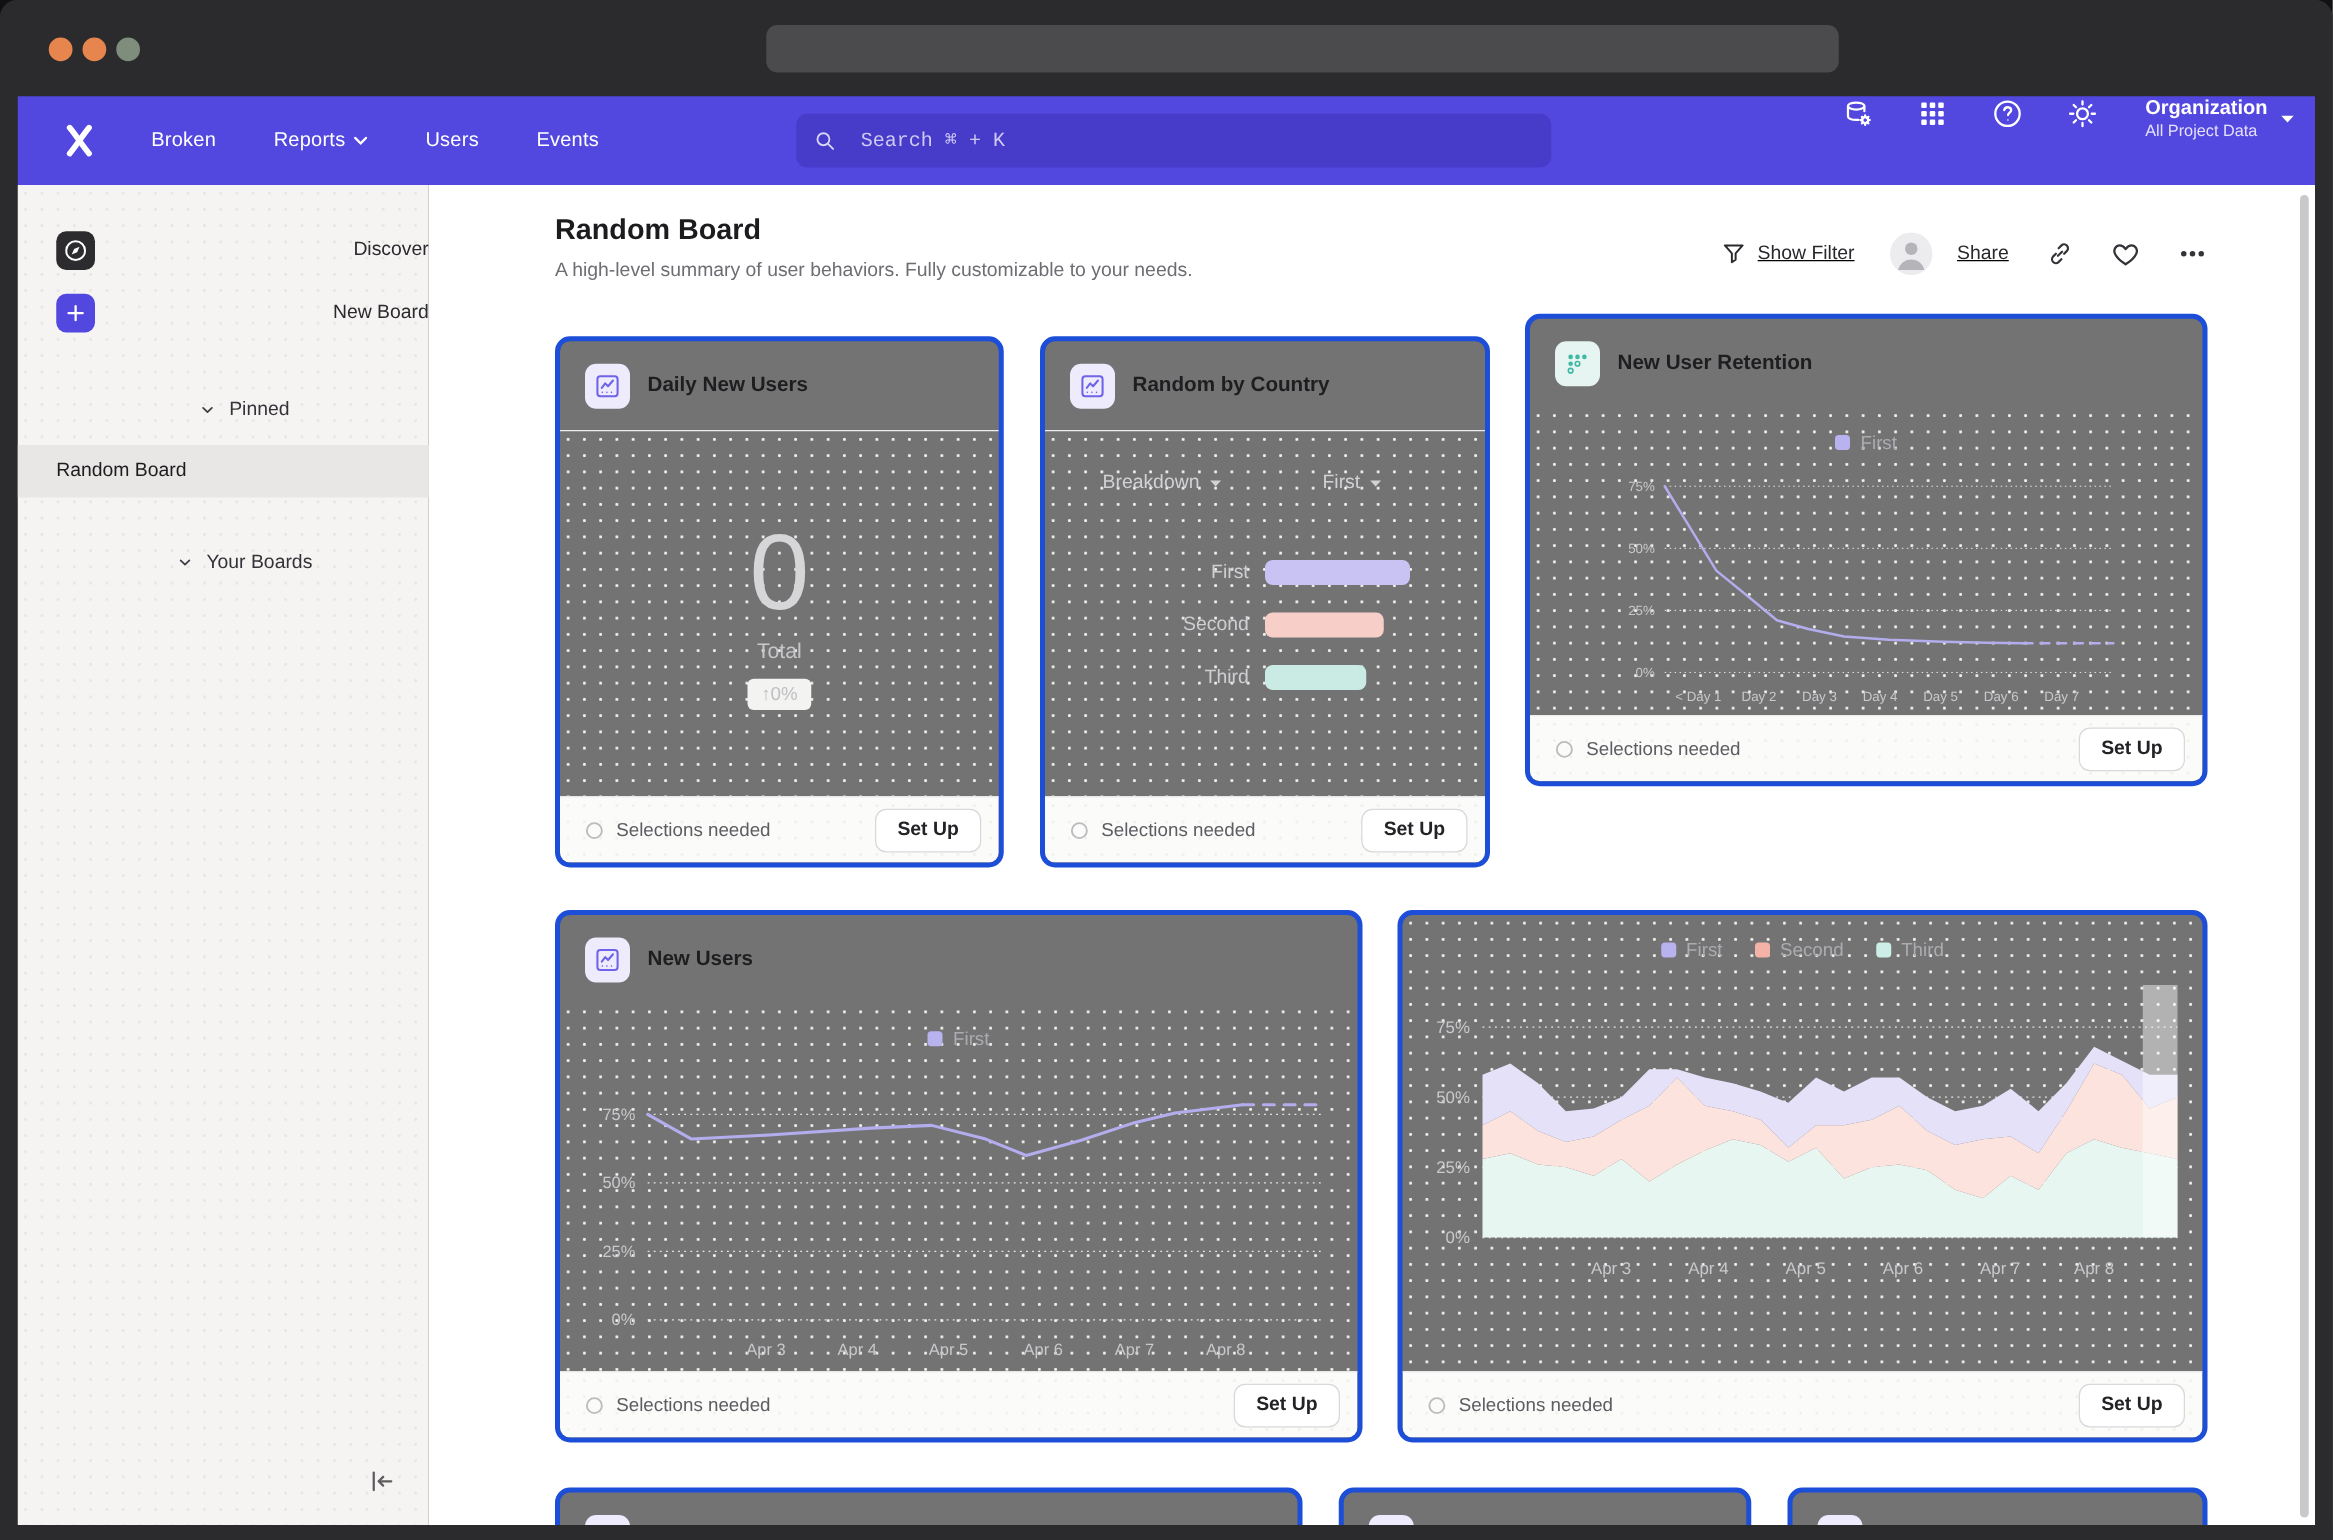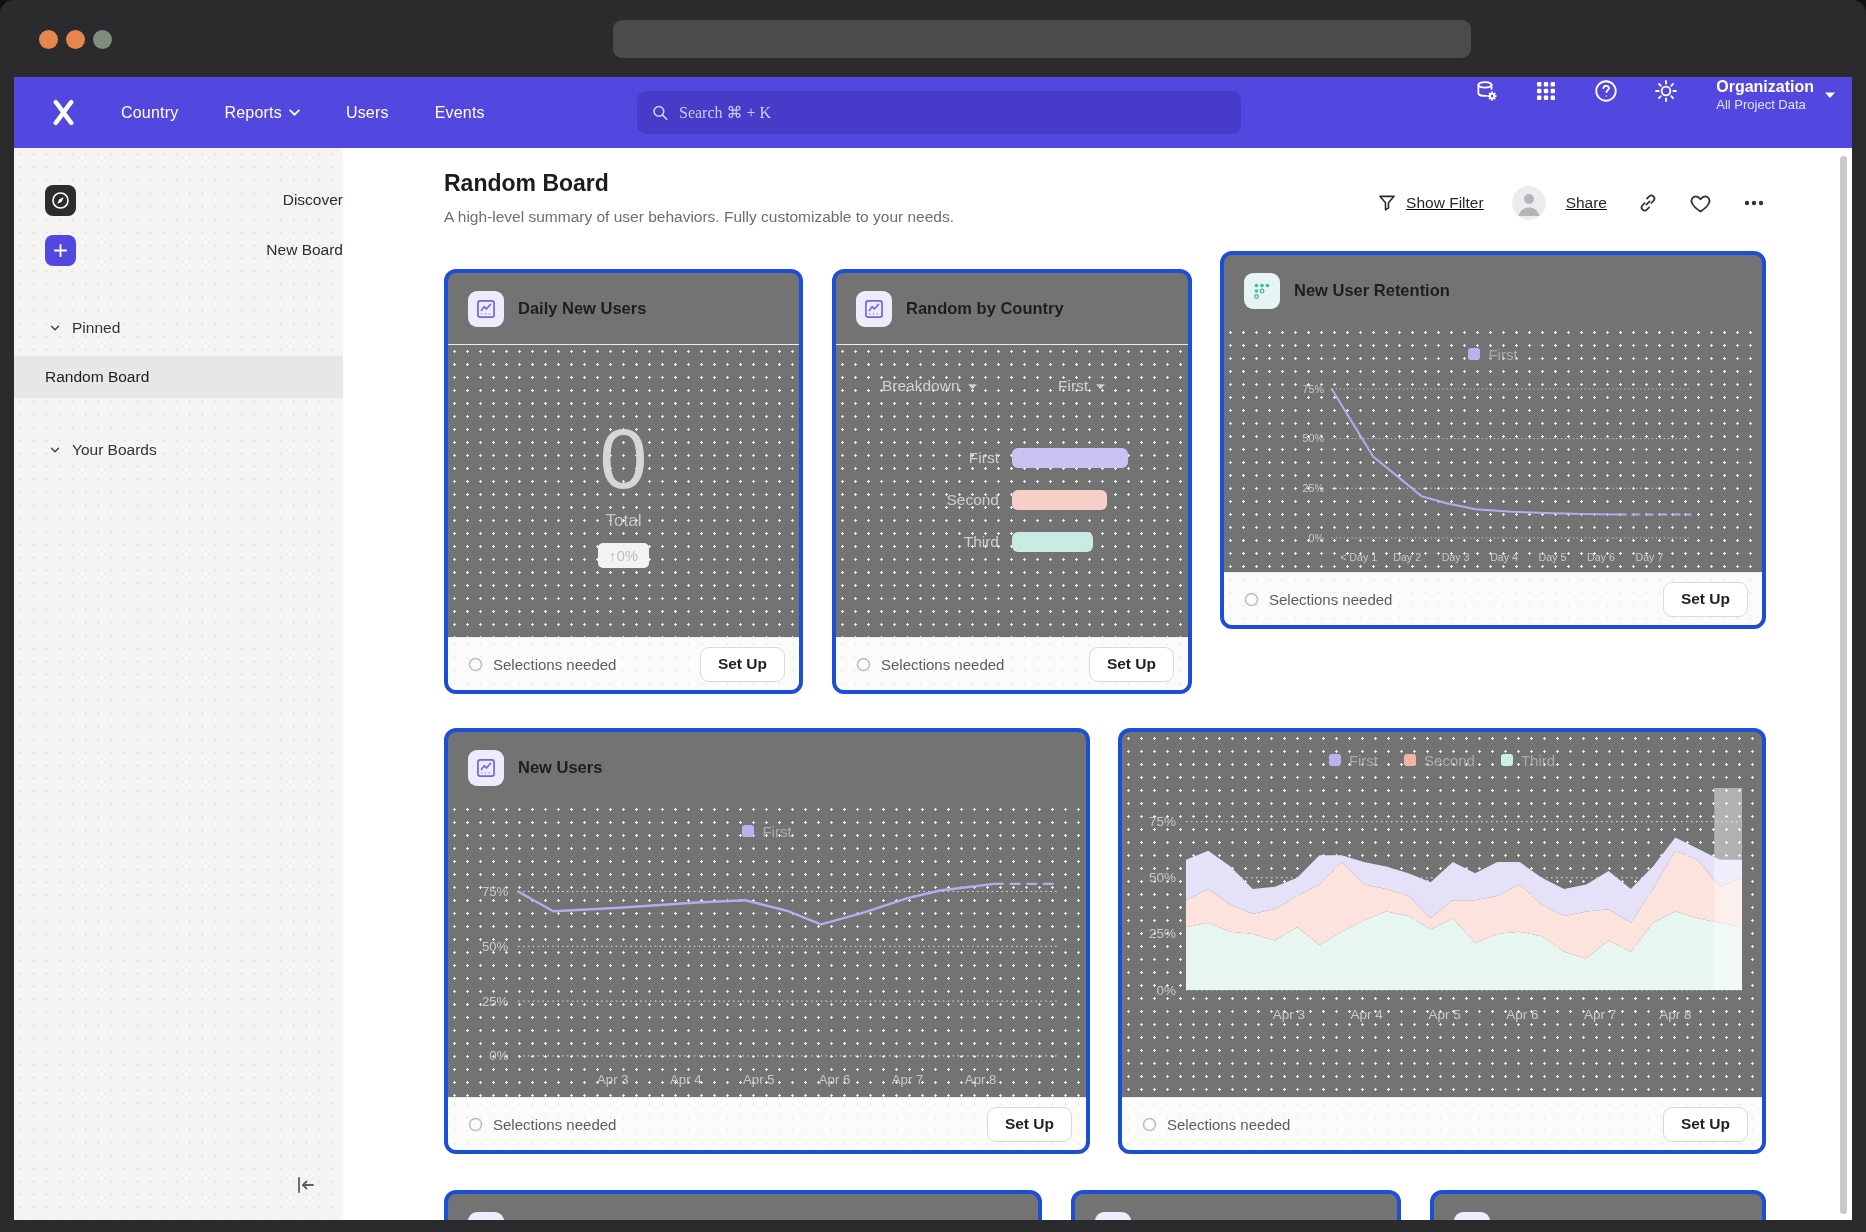--- a/index.html
+++ b/index.html
@@ -12,35 +12,35 @@
   .frame-left{position:absolute;left:0;top:77px;bottom:0;width:14px;background:#2b2b2d;z-index:6;}
   .frame-right{position:absolute;right:0;top:77px;bottom:0;width:14px;background:#2b2b2d;z-index:6;}
   .frame-bottom{position:absolute;left:0;right:0;top:1220px;bottom:0;background:#2b2b2d;z-index:6;}
   
   .nav{position:absolute;left:14px;right:14px;top:77px;height:71px;background:#5247df;display:flex;align-items:center;z-index:5;}
   .nav-logo{margin-left:36px;display:flex;align-items:center;}
   .nav-menu{display:flex;align-items:center;margin-left:44px;gap:46px;}
   .nav-item{color:#fff;font-size:16px;font-weight:500;letter-spacing:.2px;display:flex;align-items:center;gap:7px;cursor:default;}
   .search{position:absolute;left:623px;top:14px;width:604px;height:43px;background:#463cc9;border-radius:9px;
     display:flex;align-items:center;padding:0 14px;box-sizing:border-box;}
-  .search input{background:transparent;border:none;outline:none;color:#d9d5f6;font-size:16px;margin-left:8px;width:100%;
-    font-family:Liberation Serif, serif;}
+  .search input{background:transparent;border:none;outline:none;color:#d9d5f6;font-size:16px;margin-left:18px;width:100%;
+    font-family:Liberation Mono, monospace;}
   .search input::placeholder{color:#cfcaf4;}
   .nav-right{position:absolute;right:16px;top:0;height:71px;display:flex;align-items:flex-start;gap:32px;}
   .nav-icon{display:flex;align-items:center;justify-content:center;width:28px;height:28px;}
   .org{display:flex;align-items:center;gap:10px;color:#fff;margin-left:4px;}
   .org-name{font-size:16px;font-weight:700;line-height:1.25;}
   .org-sub{font-size:13px;color:#e4e1fb;line-height:1.25;}
   
   .sidebar{position:absolute;left:14px;top:148px;width:329px;bottom:12px;background:#f5f4f2;
     background-image:radial-gradient(#e7e6e3 1px,transparent 1.3px);background-size:13px 13px;z-index:2;}
   .side-row{display:flex;align-items:center;height:44px;cursor:default;justify-content:space-between;}
   .side-icon{width:31px;height:31px;border-radius:8px;display:flex;align-items:center;justify-content:center;flex:0 0 31px;}
   .side-label{font-size:15.5px;color:#2b2b2f;font-weight:500;margin-left:13px;}
-  .side-section{display:flex;align-items:center;height:40px;gap:10px;}
+  .side-section{display:flex;align-items:center;height:40px;gap:10px;justify-content:center;}
   .side-section .side-label{margin-left:0;font-weight:500;color:#333338;}
   .selected-row{background:#e8e7e6;height:42px;display:flex;align-items:center;}
   .selected-row .side-label{margin-left:0;font-weight:400;color:#1d1d1f;}
   .collapse-btn{position:absolute;right:26px;bottom:22px;width:26px;height:26px;display:flex;align-items:center;justify-content:center;cursor:pointer;}
   
   .main{position:absolute;left:343px;top:148px;right:14px;bottom:12px;background:#fff;z-index:1;}
   .page-title{position:absolute;left:101px;top:22px;font-size:23px;font-weight:700;color:#1c1c1e;}
   .page-subtitle{position:absolute;left:101px;top:60px;font-size:15.5px;color:#6d6d73;}
   .header-actions{position:absolute;right:86px;top:38px;display:flex;align-items:center;text-decoration:underline;}
   .action-label{font-size:15.5px;font-weight:500;color:#28282c;}
@@ -99,21 +99,21 @@
 
   <div class="nav">
     <span class="nav-logo">
       <svg width="27" height="29" viewBox="0 0 24 28" fill="none" stroke="#fff" stroke-width="4.4" stroke-linecap="round">
         <path d="M4.5 4c5 6 10 14 15 20"></path>
           <path d="M19.5 4c-5 6-10 14-15 20"></path>
       </svg>
     </span>
     <div class="nav-menu">
       <span class="nav-item">
-          <span>Country</span>
+          <span>Broken</span>
         </span>
       <span class="nav-item">
           <span>Reports</span>
         <svg width="11" height="7" viewBox="0 0 12 8" fill="none" stroke="#fff" stroke-width="2" stroke-linecap="round">
             <path d="M1 1.5l5 5 5-5"></path>
           </svg>
       </span>
       <span class="nav-item">
           <span>Users</span>
         </span>

